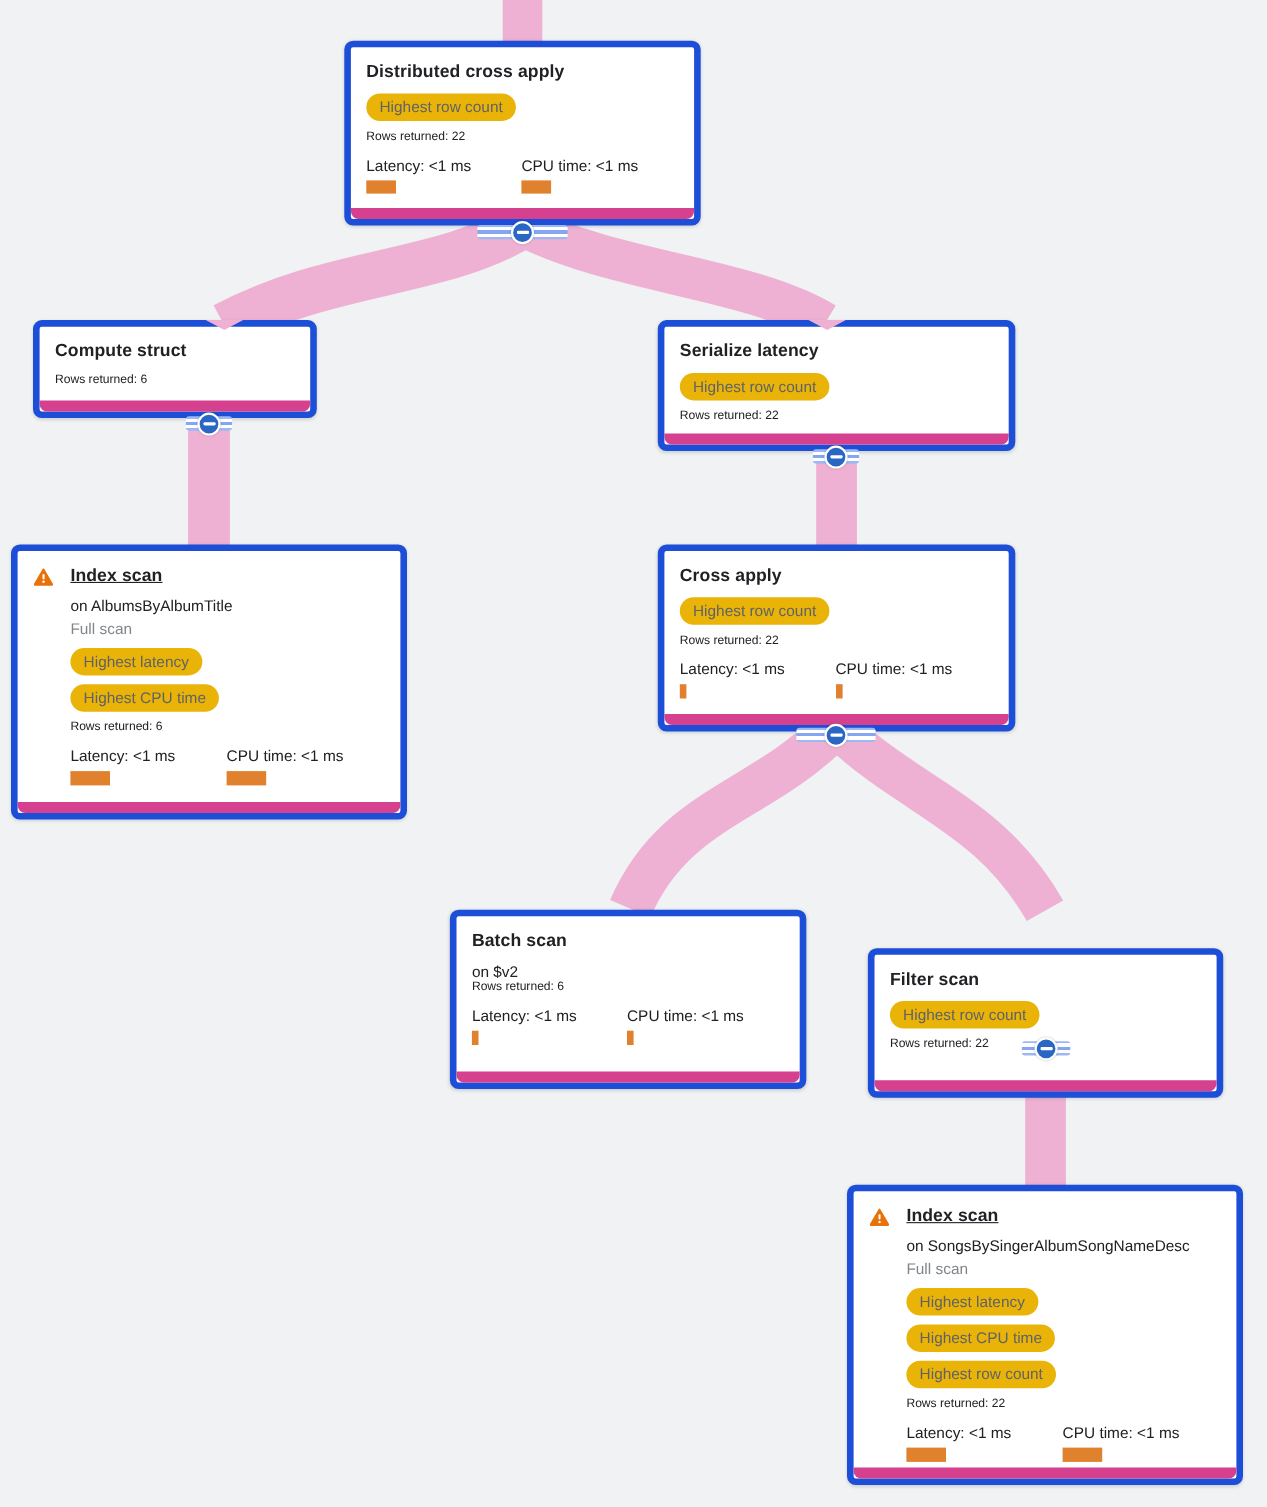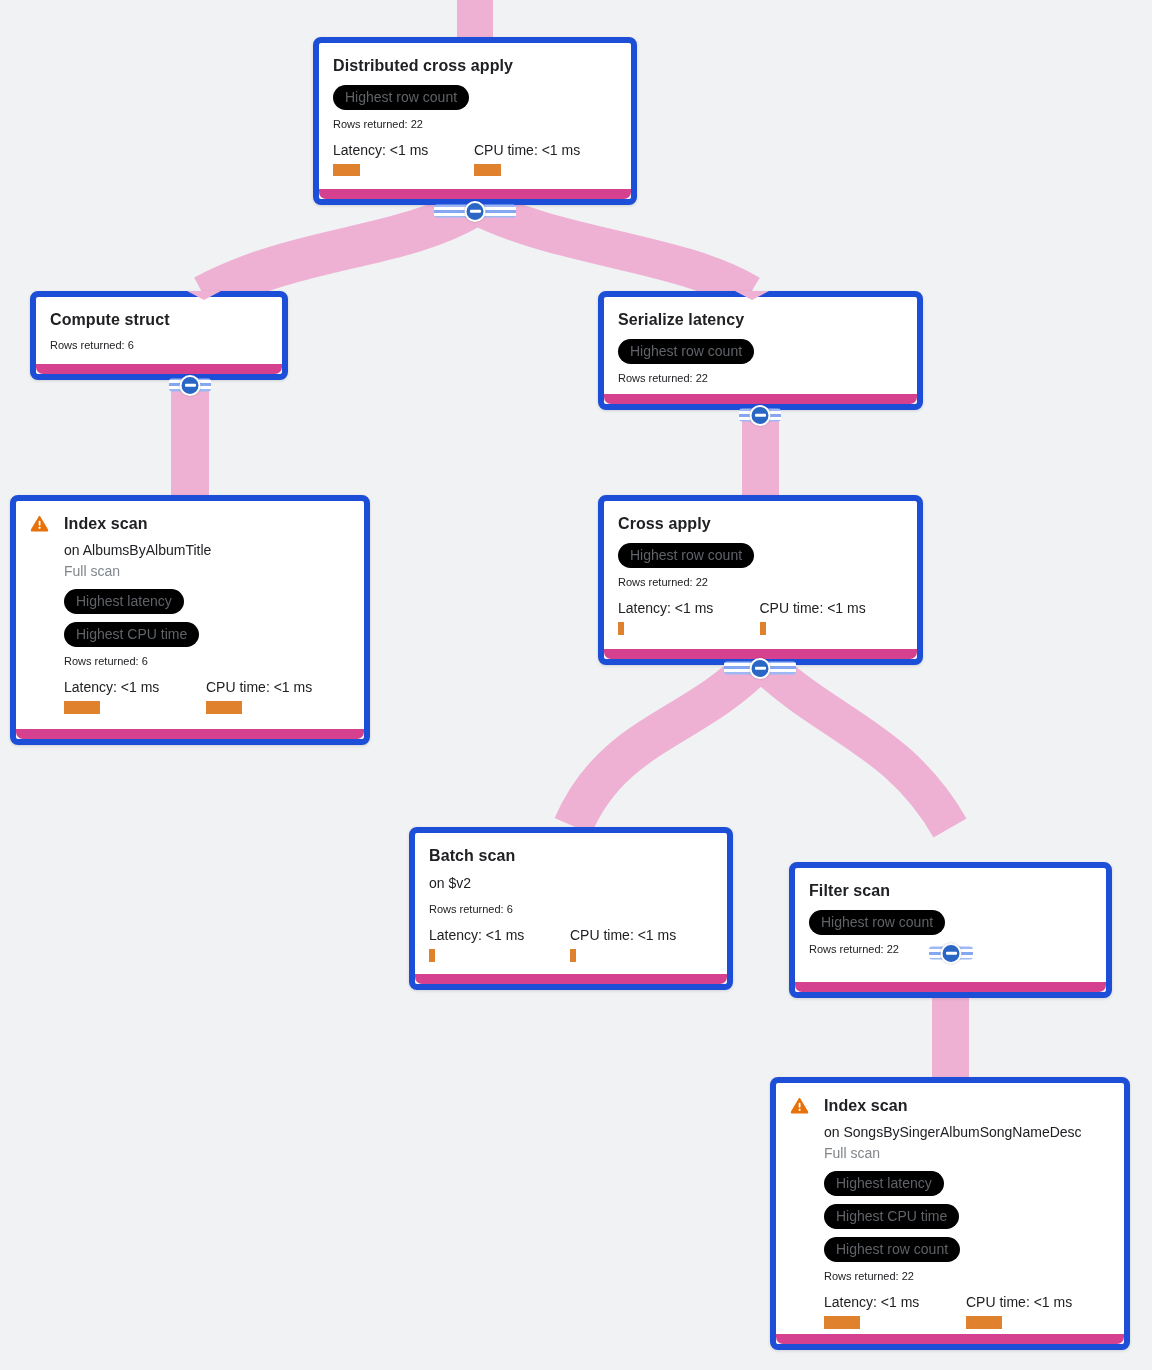--- a/index.html
+++ b/index.html
@@ -24,27 +24,27 @@
     border: 6px solid #1d4ed8;
     border-radius: 8px;
     box-shadow: 0 1px 3px rgba(60,64,67,0.18);
   }
   .card::after {
     content: ""; position: absolute; left: 0; right: 0; bottom: 0; height: 10px;
     background: #d6418f; border-radius: 0 0 7px 7px;
   }
   .card-body { padding: 14px 16px 0 14px; }
   .title { font-size: 16px; font-weight: 600; color: #202124; letter-spacing: .1px; margin: 0 0 10px 0; }
-  .hdr { display: flex; align-items: flex-start; gap: 15px; margin-bottom: 9px; }
+  .hdr { display: flex; align-items: flex-end; gap: 15px; margin-bottom: 9px; text-decoration: underline; }
   .hdr .title { margin: 0; }
   .warn { width: 19px; height: 17px; display: inline-flex; flex: none; }
   .indent { margin-left: 34px; }
   .badge-row { margin: 0 0 8px 0; }
   .badge {
-    display: inline-block; background: #000000; color: #5f6368;
+    display: inline-block; background: #eab308; color: #5f6368;
     font-size: 14px; line-height: 1; padding: 5px 12px 6px; border-radius: 13px;
   }
   .sub { font-size: 14px; margin: 0 0 5px 0; }
   .note { font-size: 14px; color: #80868b; margin: 0 0 10px 0; }
   .rows { font-size: 11px; margin: 0 0 12px 0; }
   .metrics { display: flex; justify-content: flex-end; }
   .metric { width: 145px; }
   .mlabel { font-size: 14px; margin: 0 0 6px 0; }
   .bar { display: block; height: 13px; background: #e0812e; }
   .junction {
@@ -164,21 +164,21 @@
         <div class="mlabel">CPU time: &lt;1 ms</div>
         <span class="bar" style="width: 6px;"></span>
       </div>
     </div>
   </div>
 </div>
 
 <div class="card" style="left:409px;top:827px;width:324px;height:163px">
   <div class="card-body">
     <div class="title">Batch scan</div>
-    <div class="sub" style="margin-bottom:12px">on $v2</div>
+    <div class="sub" style="margin-bottom:0">on $v2</div>
     <div class="rows">Rows returned: 6</div>
     <div class="metrics">
       <div class="metric">
         <div class="mlabel">Latency: &lt;1 ms</div>
         <span class="bar" style="width: 6px;"></span>
       </div>
       <div class="metric">
         <div class="mlabel">CPU time: &lt;1 ms</div>
         <span class="bar" style="width: 6px;"></span>
       </div>

